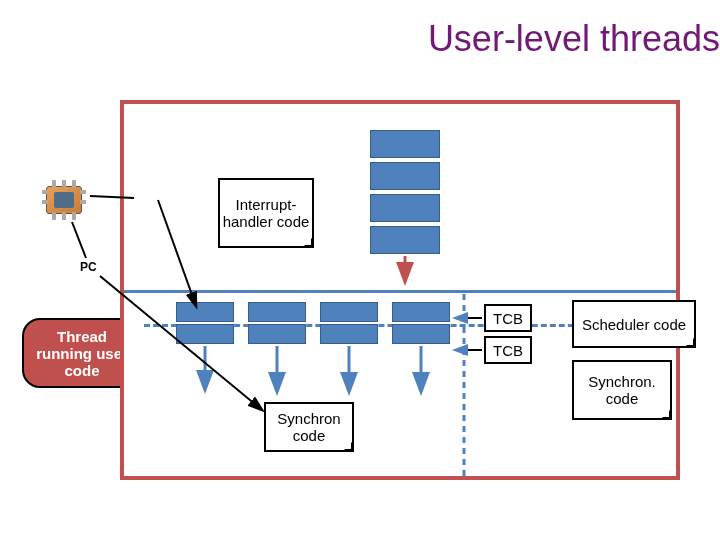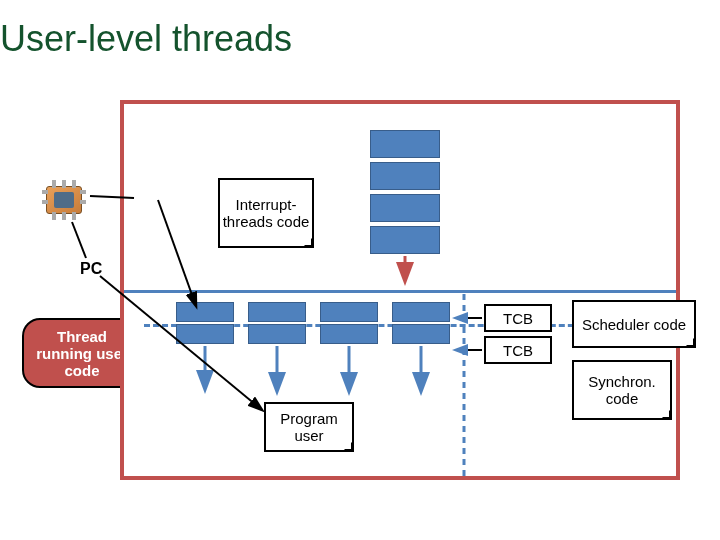--- a/index.html
+++ b/index.html
@@ -10,23 +10,23 @@
     background: #fff;
     font-family: Arial, sans-serif;
     position: relative;
     overflow: hidden;
   }
   .title {
     position: absolute;
     top: 18px;
     left: 0;
     width: 100%;
-    text-align: left;
+    text-align: right;
     font-size: 36px;
-    color: #14532d;
+    color: #701a75;
   }
   .outer-box {
     position: absolute;
     left: 120px;
     top: 100px;
     width: 560px;
     height: 380px;
     border: 4px solid #c0504d;
     background: #fff;
   }
@@ -108,21 +108,21 @@
     top: 12px;
     width: 0;
     height: 0;
     border-style: solid;
     border-width: 10px 0 10px 26px;
     border-color: transparent transparent transparent #c0504d;
   }
   .sp-label, .pc-label {
     position: absolute;
     font-weight: bold;
-    font-size: 16px;
+    font-size: 12px;
   }
   
   .chip {
     position: absolute;
     width: 48px;
     height: 40px;
     left: 40px;
     top: 180px;
   }
   .chip-body {
@@ -162,21 +162,21 @@
   
   .tcb {
     position: absolute;
     border: 2px solid #000;
     background: #fff;
     font-size: 15px;
     text-align: center;
     display: flex;
     align-items: center;
     justify-content: center;
-    width: 68px;
+    width: 48px;
     height: 28px;
   }
 </style>
 </head>
 <body>
 
 <div class="title">User-level threads</div>
 
 <div class="chip">
   <div class="chip-body"></div>
@@ -195,40 +195,40 @@
 
 <div class="sp-label" style="left:138px;top:192px">SP</div>
 <div class="pc-label" style="left:80px;top:260px">PC</div>
 
 <div class="bubble" style="left:22px;top:318px;width:120px;height:70px;font-size:15px">Thread running user code</div>
 
 <div class="outer-box">
   <div class="divider"></div>
   <div class="dashed-line"></div>
 
-  <div class="codebox" style="left:94px;top:74px;width:96px;height:70px">Interrupt- threads code</div>
+  <div class="codebox" style="left:94px;top:74px;width:96px;height:70px">Interrupt- handler code</div>
 
   <div class="block" style="left:246px;top:26px;width:70px;height:28px"></div>
   <div class="block" style="left:246px;top:58px;width:70px;height:28px"></div>
   <div class="block" style="left:246px;top:90px;width:70px;height:28px"></div>
   <div class="block" style="left:246px;top:122px;width:70px;height:28px"></div>
 
   <div class="block" style="left:52px;top:198px;width:58px;height:20px"></div>
   <div class="block" style="left:52px;top:220px;width:58px;height:20px"></div>
 
   <div class="block" style="left:124px;top:198px;width:58px;height:20px"></div>
   <div class="block" style="left:124px;top:220px;width:58px;height:20px"></div>
 
   <div class="block" style="left:196px;top:198px;width:58px;height:20px"></div>
   <div class="block" style="left:196px;top:220px;width:58px;height:20px"></div>
 
   <div class="block" style="left:268px;top:198px;width:58px;height:20px"></div>
   <div class="block" style="left:268px;top:220px;width:58px;height:20px"></div>
 
-  <div class="codebox" style="left:140px;top:298px;width:90px;height:50px">Program user</div>
+  <div class="codebox" style="left:140px;top:298px;width:90px;height:50px">Synchron code</div>
 
   <div class="tcb" style="left:360px;top:200px">TCB</div>
   <div class="tcb" style="left:360px;top:232px">TCB</div>
 
   <div class="codebox" style="left:448px;top:196px;width:124px;height:48px">Scheduler code</div>
   <div class="codebox" style="left:448px;top:256px;width:100px;height:60px">Synchron. code</div>
 
   <svg class="arrows">
     <defs>
       <marker id="ahred" markerWidth="10" markerHeight="10" refX="6" refY="3" orient="auto">

